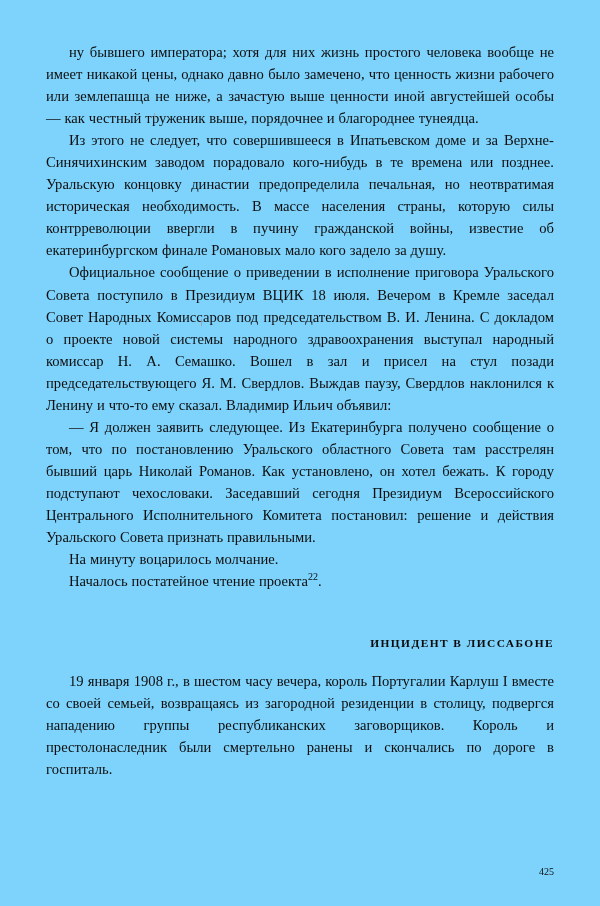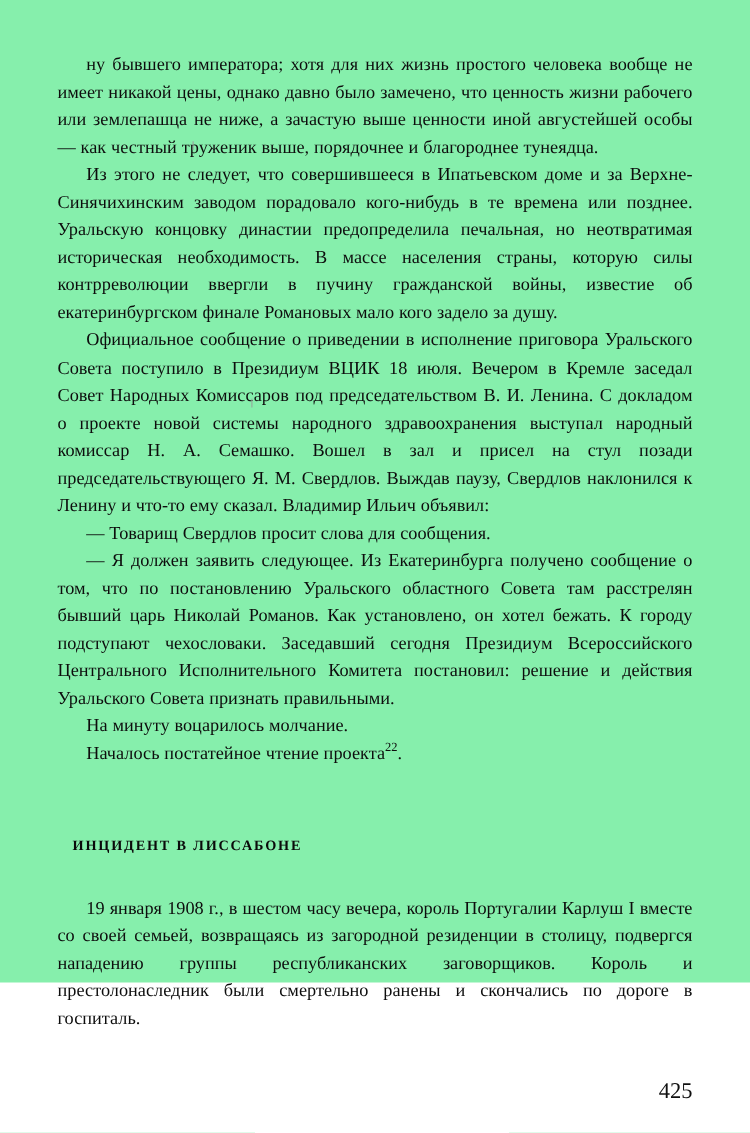--- a/index.html
+++ b/index.html
@@ -15,22 +15,22 @@
     font-family: "Liberation Serif", "DejaVu Serif", serif;
     color: #111111;
     -webkit-font-smoothing: none;
   }
 
   .page {
     position: absolute;
     left: 0;
     top: 0;
     width: 600px;
-    height: 786px;
-    background: #86efac;
+    height: 906px;
+    background: #7dd3fc;
   }
 
   .text-column {
     position: absolute;
     left: 46px;
     top: 41px;
     width: 508px;
   }
 
   p.body-par {
@@ -51,41 +51,41 @@
   }
 
   sup.footnote-ref {
     font-size: 10px;
     vertical-align: super;
     line-height: 0;
     letter-spacing: 0;
   }
 
   .section-heading {
-    margin: 12px;
+    margin: 0;
     font-size: 11.4px;
     font-weight: bold;
     letter-spacing: 1.45px;
     text-indent: 0;
-    text-align: left;
+    text-align: right;
     color: #0a0a0a;
     font-family: "Liberation Serif", "DejaVu Serif", serif;
     white-space: nowrap;
   }
 
   .gap-before-heading { height: 45px; }
   .gap-after-heading  { height: 21px; }
 
   .page-number {
     position: absolute;
     left: 46px;
     top: 864px;
     width: 508px;
     text-align: right;
-    font-size: 18px;
+    font-size: 10px;
     line-height: 16px;
     color: #101010;
     font-family: "Liberation Serif", "DejaVu Serif", serif;
   }
 
   
   .speck {
     position: absolute;
     background: #9a9a9a;
     width: 1px;
@@ -99,21 +99,20 @@
 <div class="page">
 
   <div class="text-column">
 
     <p class="body-par">ну бывшего императора; хотя для них жизнь простого человека вообще не имеет никакой цены, однако давно было замечено, что ценность жизни рабочего или землепашца не ниже, а зачастую выше ценности иной августейшей особы — как честный труженик выше, порядочнее и благороднее тунеядца.</p>
 
     <p class="body-par">Из этого не следует, что совершившееся в Ипатьевском доме и за Верхне-Синячихинским заводом порадовало кого-нибудь в те времена или позднее. Уральскую концовку династии предопределила печальная, но неотвратимая историческая необходимость. В массе населения страны, которую силы контрреволюции ввергли в пучину гражданской войны, известие об екатеринбургском финале Романовых мало кого задело за душу.</p>
 
     <p class="body-par">Официальное сообщение о приведении в исполнение приговора Уральского Совета поступило в Президиум ВЦИК 18 июля. Вечером в Кремле заседал Совет Народных Комиссаров под председательством В. И. Ленина. С докладом о проекте новой системы народного здравоохранения выступал народный комиссар Н. А. Семашко. Вошел в зал и присел на стул позади председательствующего Я. М. Свердлов. Выждав паузу, Свердлов наклонился к Ленину и что-то ему сказал. Владимир Ильич объявил:</p>
 
-    <p class="body-par dialogue">— Товарищ Свердлов просит слова для сообщения.</p>
 
 
     <p class="body-par dialogue">— Я должен заявить следующее. Из Екатеринбурга получено сообщение о том, что по постановлению Уральского областного Совета там расстрелян бывший царь Николай Романов. Как установлено, он хотел бежать. К городу подступают чехословаки. Заседавший сегодня Президиум Всероссийского Центрального Исполнительного Комитета постановил: решение и действия Уральского Совета признать правильными.</p>
 
     <p class="body-par">На минуту воцарилось молчание.</p>
 
 
     <p class="body-par"><span>Началось постатейное чтение проекта</span><sup class="footnote-ref">22</sup><span>.</span></p>
 
 

